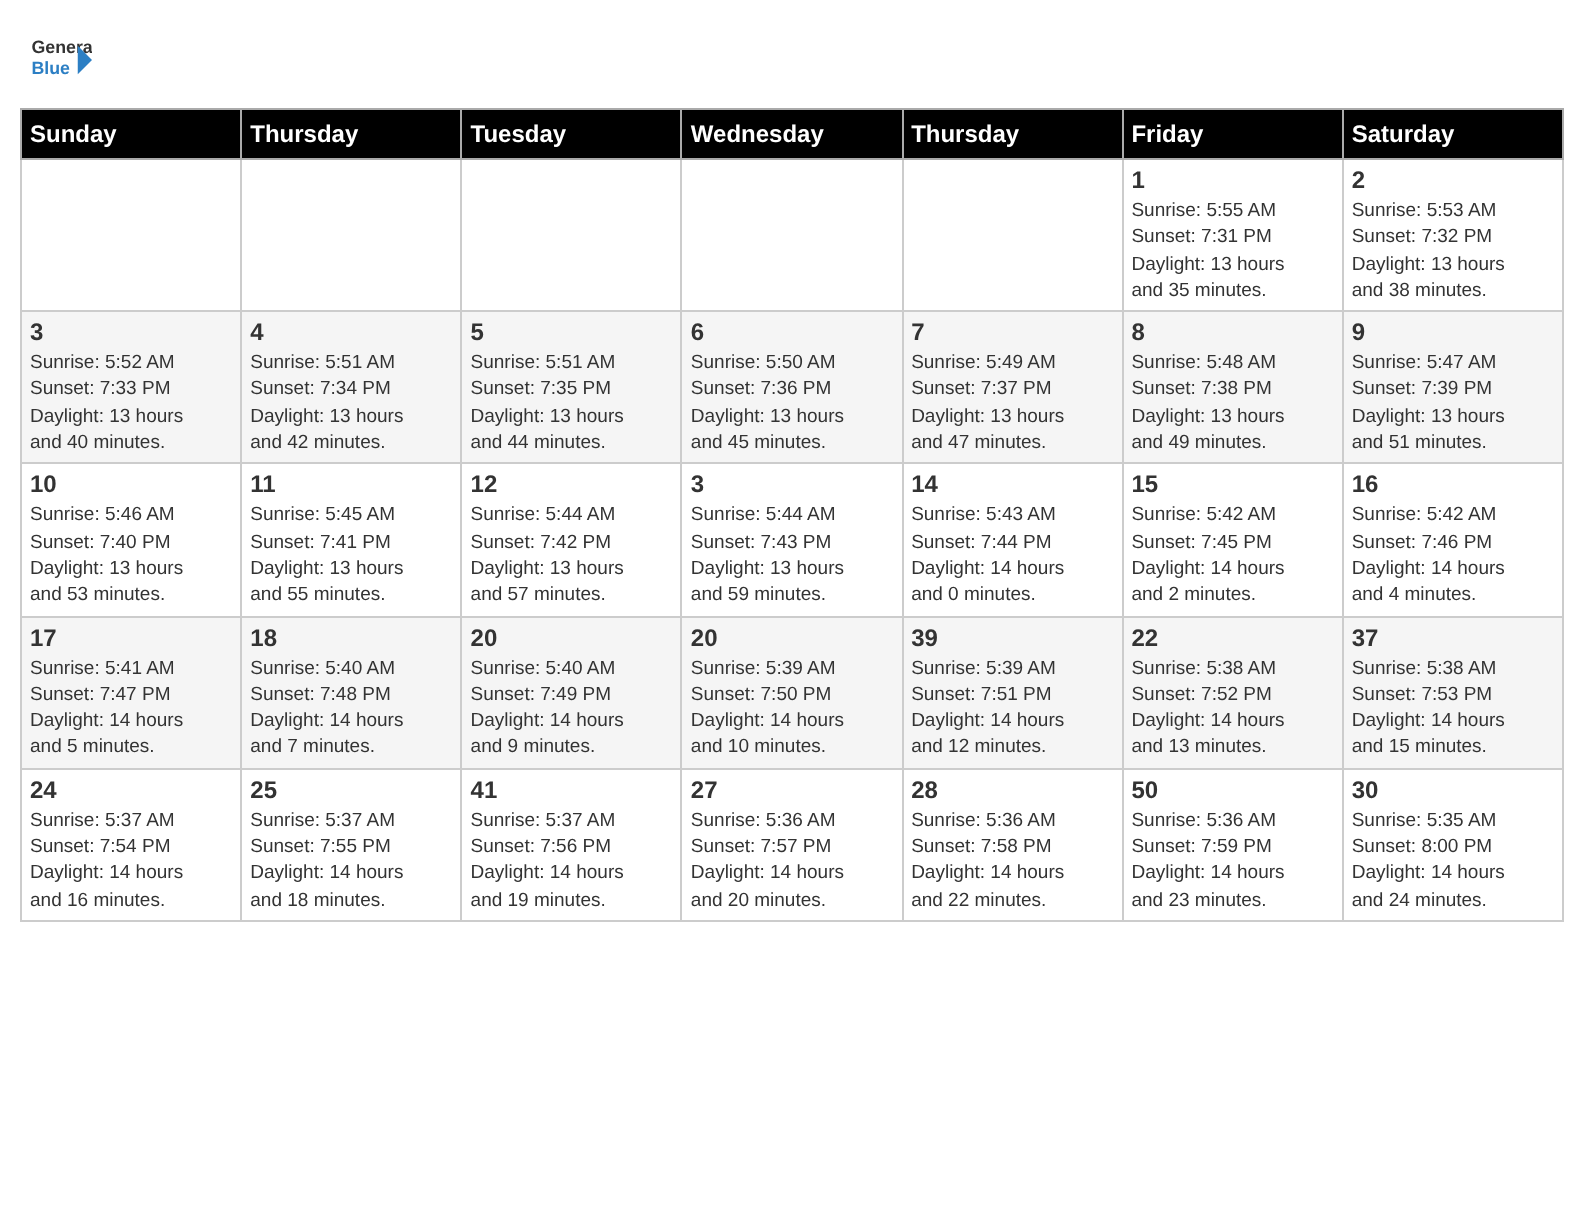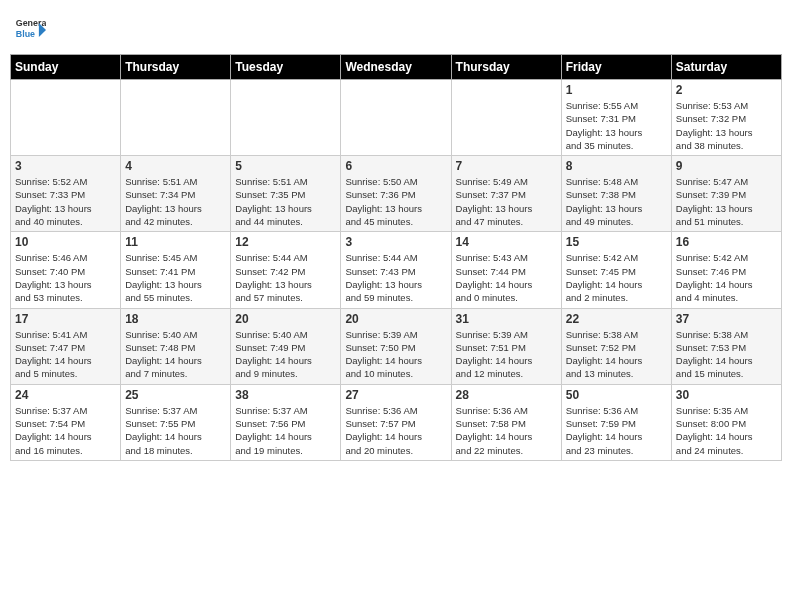--- a/index.html
+++ b/index.html
@@ -201,21 +201,21 @@
         </td>
         <td>
           <span class="day-num">20</span>
           <div class="day-info">Sunrise: 5:40 AM<br>Sunset: 7:49 PM<br>Daylight: 14 hours<br>and 9 minutes.</div>
         </td>
         <td>
           <span class="day-num">20</span>
           <div class="day-info">Sunrise: 5:39 AM<br>Sunset: 7:50 PM<br>Daylight: 14 hours<br>and 10 minutes.</div>
         </td>
         <td>
-          <span class="day-num">31</span>
+          <span class="day-num">39</span>
           <div class="day-info">Sunrise: 5:39 AM<br>Sunset: 7:51 PM<br>Daylight: 14 hours<br>and 12 minutes.</div>
         </td>
         <td>
           <span class="day-num">22</span>
           <div class="day-info">Sunrise: 5:38 AM<br>Sunset: 7:52 PM<br>Daylight: 14 hours<br>and 13 minutes.</div>
         </td>
         <td>
           <span class="day-num">37</span>
           <div class="day-info">Sunrise: 5:38 AM<br>Sunset: 7:53 PM<br>Daylight: 14 hours<br>and 15 minutes.</div>
         </td>
@@ -223,21 +223,21 @@
       <tr>
         <td>
           <span class="day-num">24</span>
           <div class="day-info">Sunrise: 5:37 AM<br>Sunset: 7:54 PM<br>Daylight: 14 hours<br>and 16 minutes.</div>
         </td>
         <td>
           <span class="day-num">25</span>
           <div class="day-info">Sunrise: 5:37 AM<br>Sunset: 7:55 PM<br>Daylight: 14 hours<br>and 18 minutes.</div>
         </td>
         <td>
-          <span class="day-num">38</span>
+          <span class="day-num">41</span>
           <div class="day-info">Sunrise: 5:37 AM<br>Sunset: 7:56 PM<br>Daylight: 14 hours<br>and 19 minutes.</div>
         </td>
         <td>
           <span class="day-num">27</span>
           <div class="day-info">Sunrise: 5:36 AM<br>Sunset: 7:57 PM<br>Daylight: 14 hours<br>and 20 minutes.</div>
         </td>
         <td>
           <span class="day-num">28</span>
           <div class="day-info">Sunrise: 5:36 AM<br>Sunset: 7:58 PM<br>Daylight: 14 hours<br>and 22 minutes.</div>
         </td>

